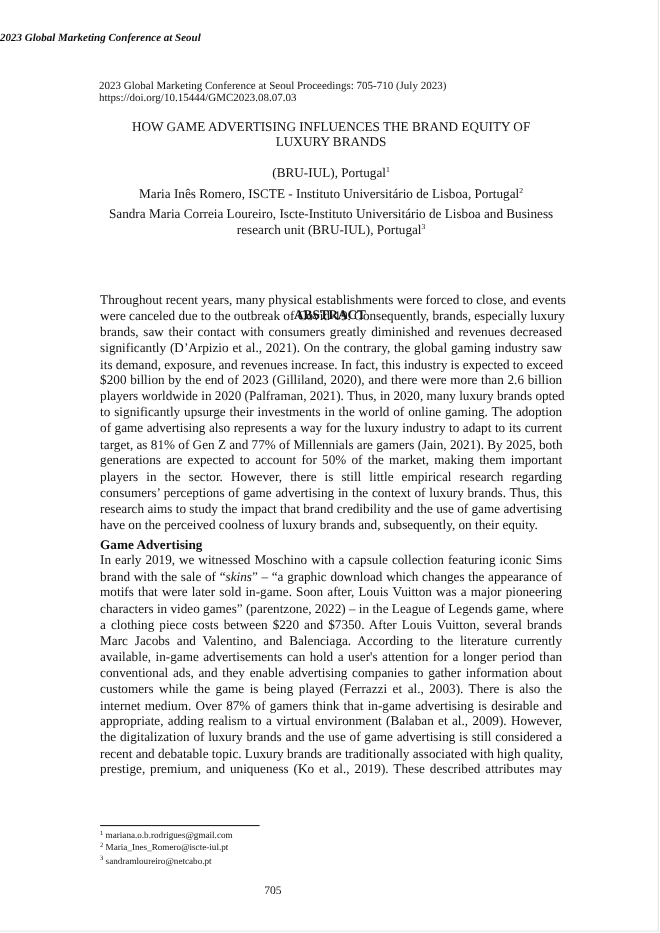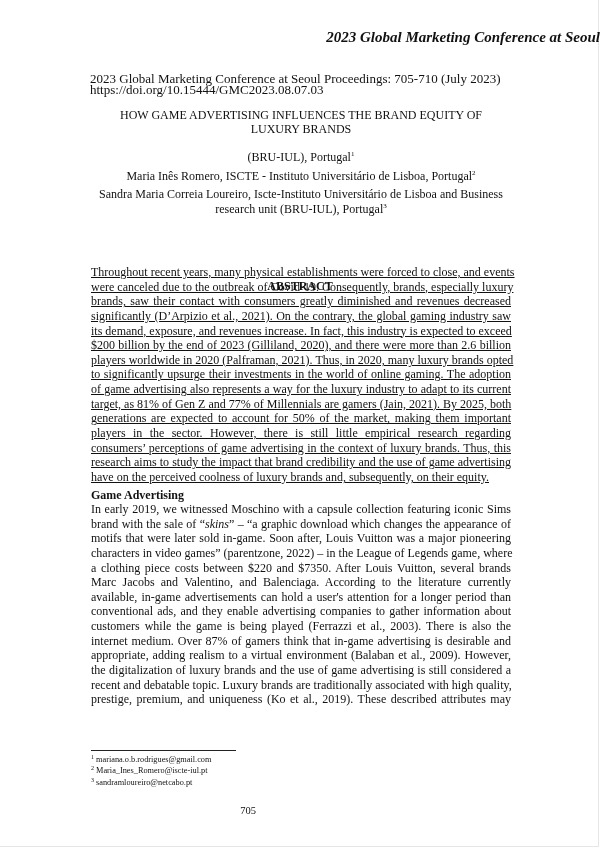--- a/index.html
+++ b/index.html
@@ -1,28 +1,28 @@
 <!DOCTYPE html>
 <html><head>
 <meta charset="utf-8">
 <style>
   html, body { margin: 0; padding: 0; background: #ffffff; }
   body { width: 600px; height: 848px; overflow: hidden; position: relative; font-family: "Liberation Serif", "DejaVu Serif", serif; color: #111; }
   .page { position: absolute; left: 0; top: 0; width: 598px; height: 846px; background: #fff; border-right: 1px solid #e6e6e6; border-bottom: 1px solid #e6e6e6; }
-  .running-header { position: absolute; top: 29px; left: 0; width: 600px; text-align: right; font-size: 15px; font-weight: bold; font-style: italic; }
-  .proc { position: absolute; left: 90px; top: 73px; font-size: 13px; line-height: 11px; }
+  .running-header { position: absolute; top: 29px; left: 0; width: 600px; text-align: left; font-size: 10px; font-weight: bold; font-style: italic; }
+  .proc { position: absolute; left: 90px; top: 73px; font-size: 10px; line-height: 11px; }
   .title { position: absolute; left: 90px; width: 422px; top: 108px; text-align: center; font-weight: normal; font-size: 12px; line-height: 14px; }
   .authors { position: absolute; left: 80px; width: 442px; top: 150px; text-align: center; font-size: 12px; line-height: 14.5px; }
   .authors .a { margin: 0 0 4px 0; }
   .authors sup { font-size: 7px; vertical-align: 5px; line-height: 0; }
   .abstract-h { position: absolute; left: 0; width: 600px; top: 239px; text-align: center; font-weight: bold; font-size: 12px; margin-top: 40px; }
   .body-text { position: absolute; left: 91px; width: 420px; font-size: 12px; line-height: 14.65px; }
   .line { display: block; text-align: justify; text-align-last: justify; white-space: nowrap; height: 14.65px; }
   .line.last { text-align-last: left; }
-  .abs { top: 265px; text-decoration: underline; }
+  .abs { top: 265px; }
   .sec-h { position: absolute; left: 91px; top: 488px; font-weight: bold; font-size: 12px; }
   .ga { top: 502px; }
   .fn-rule { position: absolute; left: 91px; top: 750px; width: 145px; height: 1px; background: #222; }
   .footnotes { position: absolute; left: 91px; top: 754px; font-size: 8.3px; line-height: 11.4px; }
   .footnotes sup { font-size: 6px; vertical-align: 3px; line-height: 0; margin-right: 2px; }
   .pagenum { position: absolute; left: 0; width: 496px; top: 805px; text-align: center; font-size: 10.5px; }
 </style>
 </head>
 <body>
 

